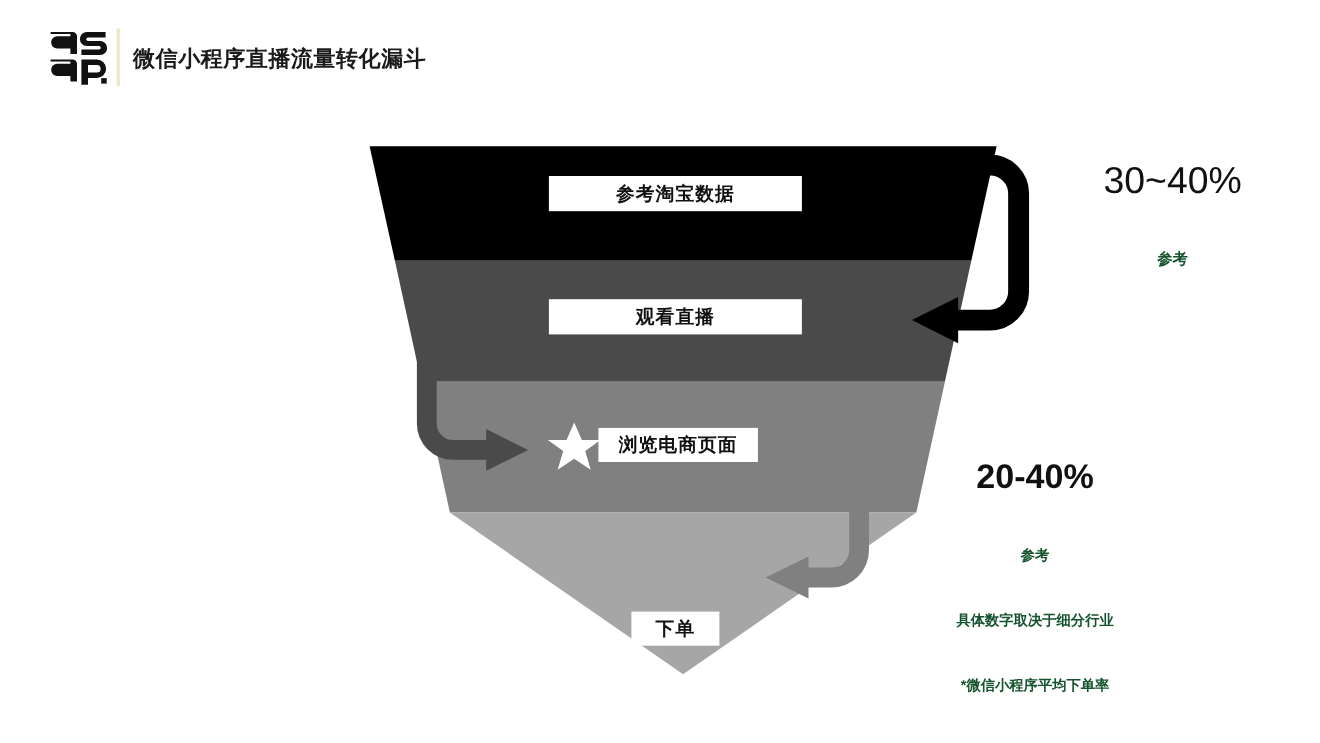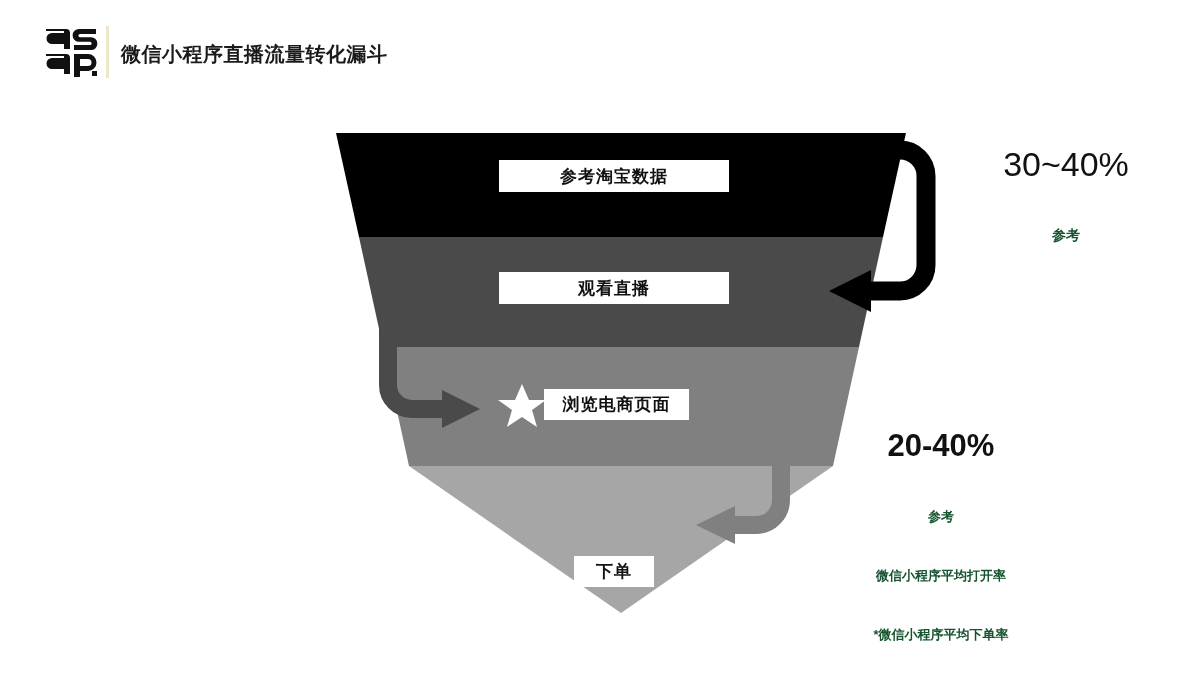--- a/index.html
+++ b/index.html
@@ -28,21 +28,21 @@
   
   .stage-label{position:absolute;background:#ffffff;
     display:flex;align-items:center;justify-content:center;
     font-size:17px;font-weight:bold;color:#111111;white-space:nowrap;
     letter-spacing:1px;}
 
   
   .annot{position:absolute;text-align:center;color:#111111;}
   .annot .pct{font-size:34px;line-height:42px;white-space:nowrap;}
   .annot .pct.light{font-weight:normal;}
-  .annot .pct.bold{font-weight:bold;font-size:31px;margin-top:12px;}
+  .annot .pct.bold{font-weight:bold;font-size:31px;}
   .annot .sub{font-size:14px;font-weight:bold;line-height:20px;
     white-space:nowrap;color:#14532d;margin-top:40px;}
   .annot .sub.small{font-size:13px;line-height:19px;}
   .annot.left .pct{font-size:33px;}
   .annot.left .sub{font-size:13px;}
 </style>
 </head>
 <body>
 
 <div id="stage">
@@ -134,17 +134,17 @@
     <div class="pct light">30~40%</div>
     <div class="sub">参考</div>
   </div>
 
   <div class="annot left" style="left:120px;top:315px;width:270px;">
   </div>
 
   <div class="annot" style="left:790px;top:413px;width:270px;">
     <div class="pct bold">20-40%</div>
     <div class="sub small">参考</div>
-    <div class="sub small">微信小程序平均打开率</div>
+    <div class="sub small">具体数字取决于细分行业</div>
     <div class="sub small">*微信小程序平均下单率</div>
   </div>
 
 </div>
 
 </body></html>

